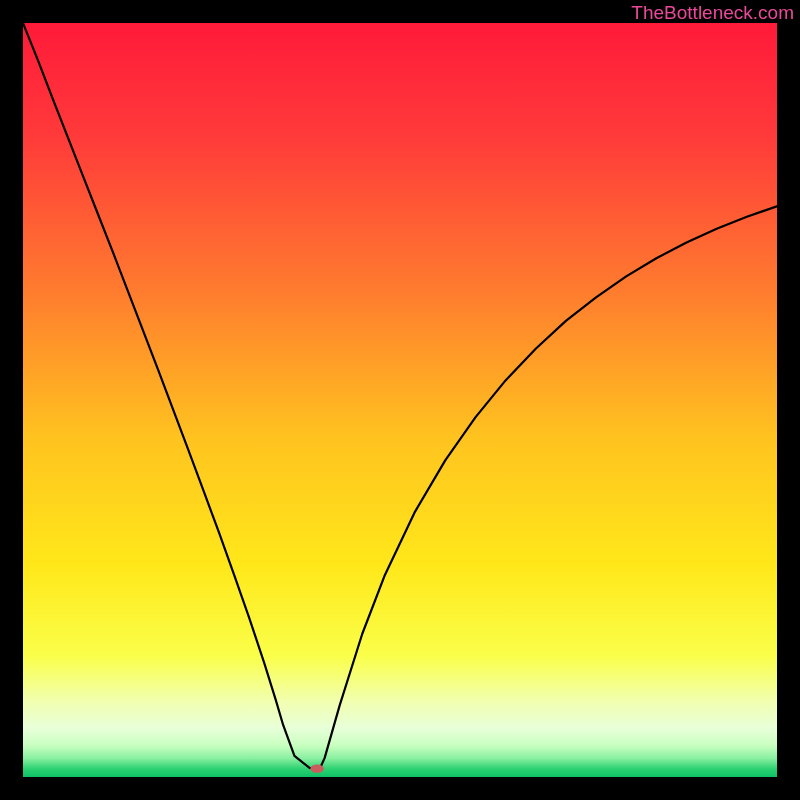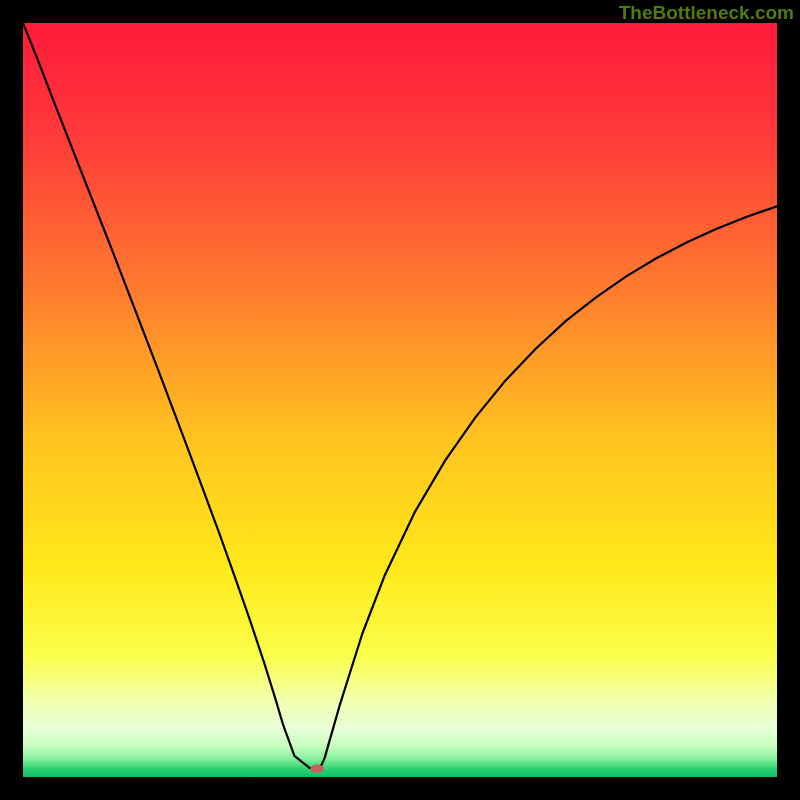--- a/index.html
+++ b/index.html
@@ -28,23 +28,23 @@
   }
   .plot-area {
     width: 754px;
     height: 754px;
     display: block;
   }
   .attribution {
     position: absolute;
     top: 2px;
     right: 6px;
-    color: #4d7c0f;
+    color: #ec4899;
     font-size: 19px;
-    font-weight: 700;
+    font-weight: 400;
     letter-spacing: 0px;
     font-family: Arial, Helvetica, sans-serif;
   }
   .curve {
     fill: none;
     stroke: #000;
     stroke-width: 2.2;
     stroke-linecap: round;
     stroke-linejoin: round;
   }

